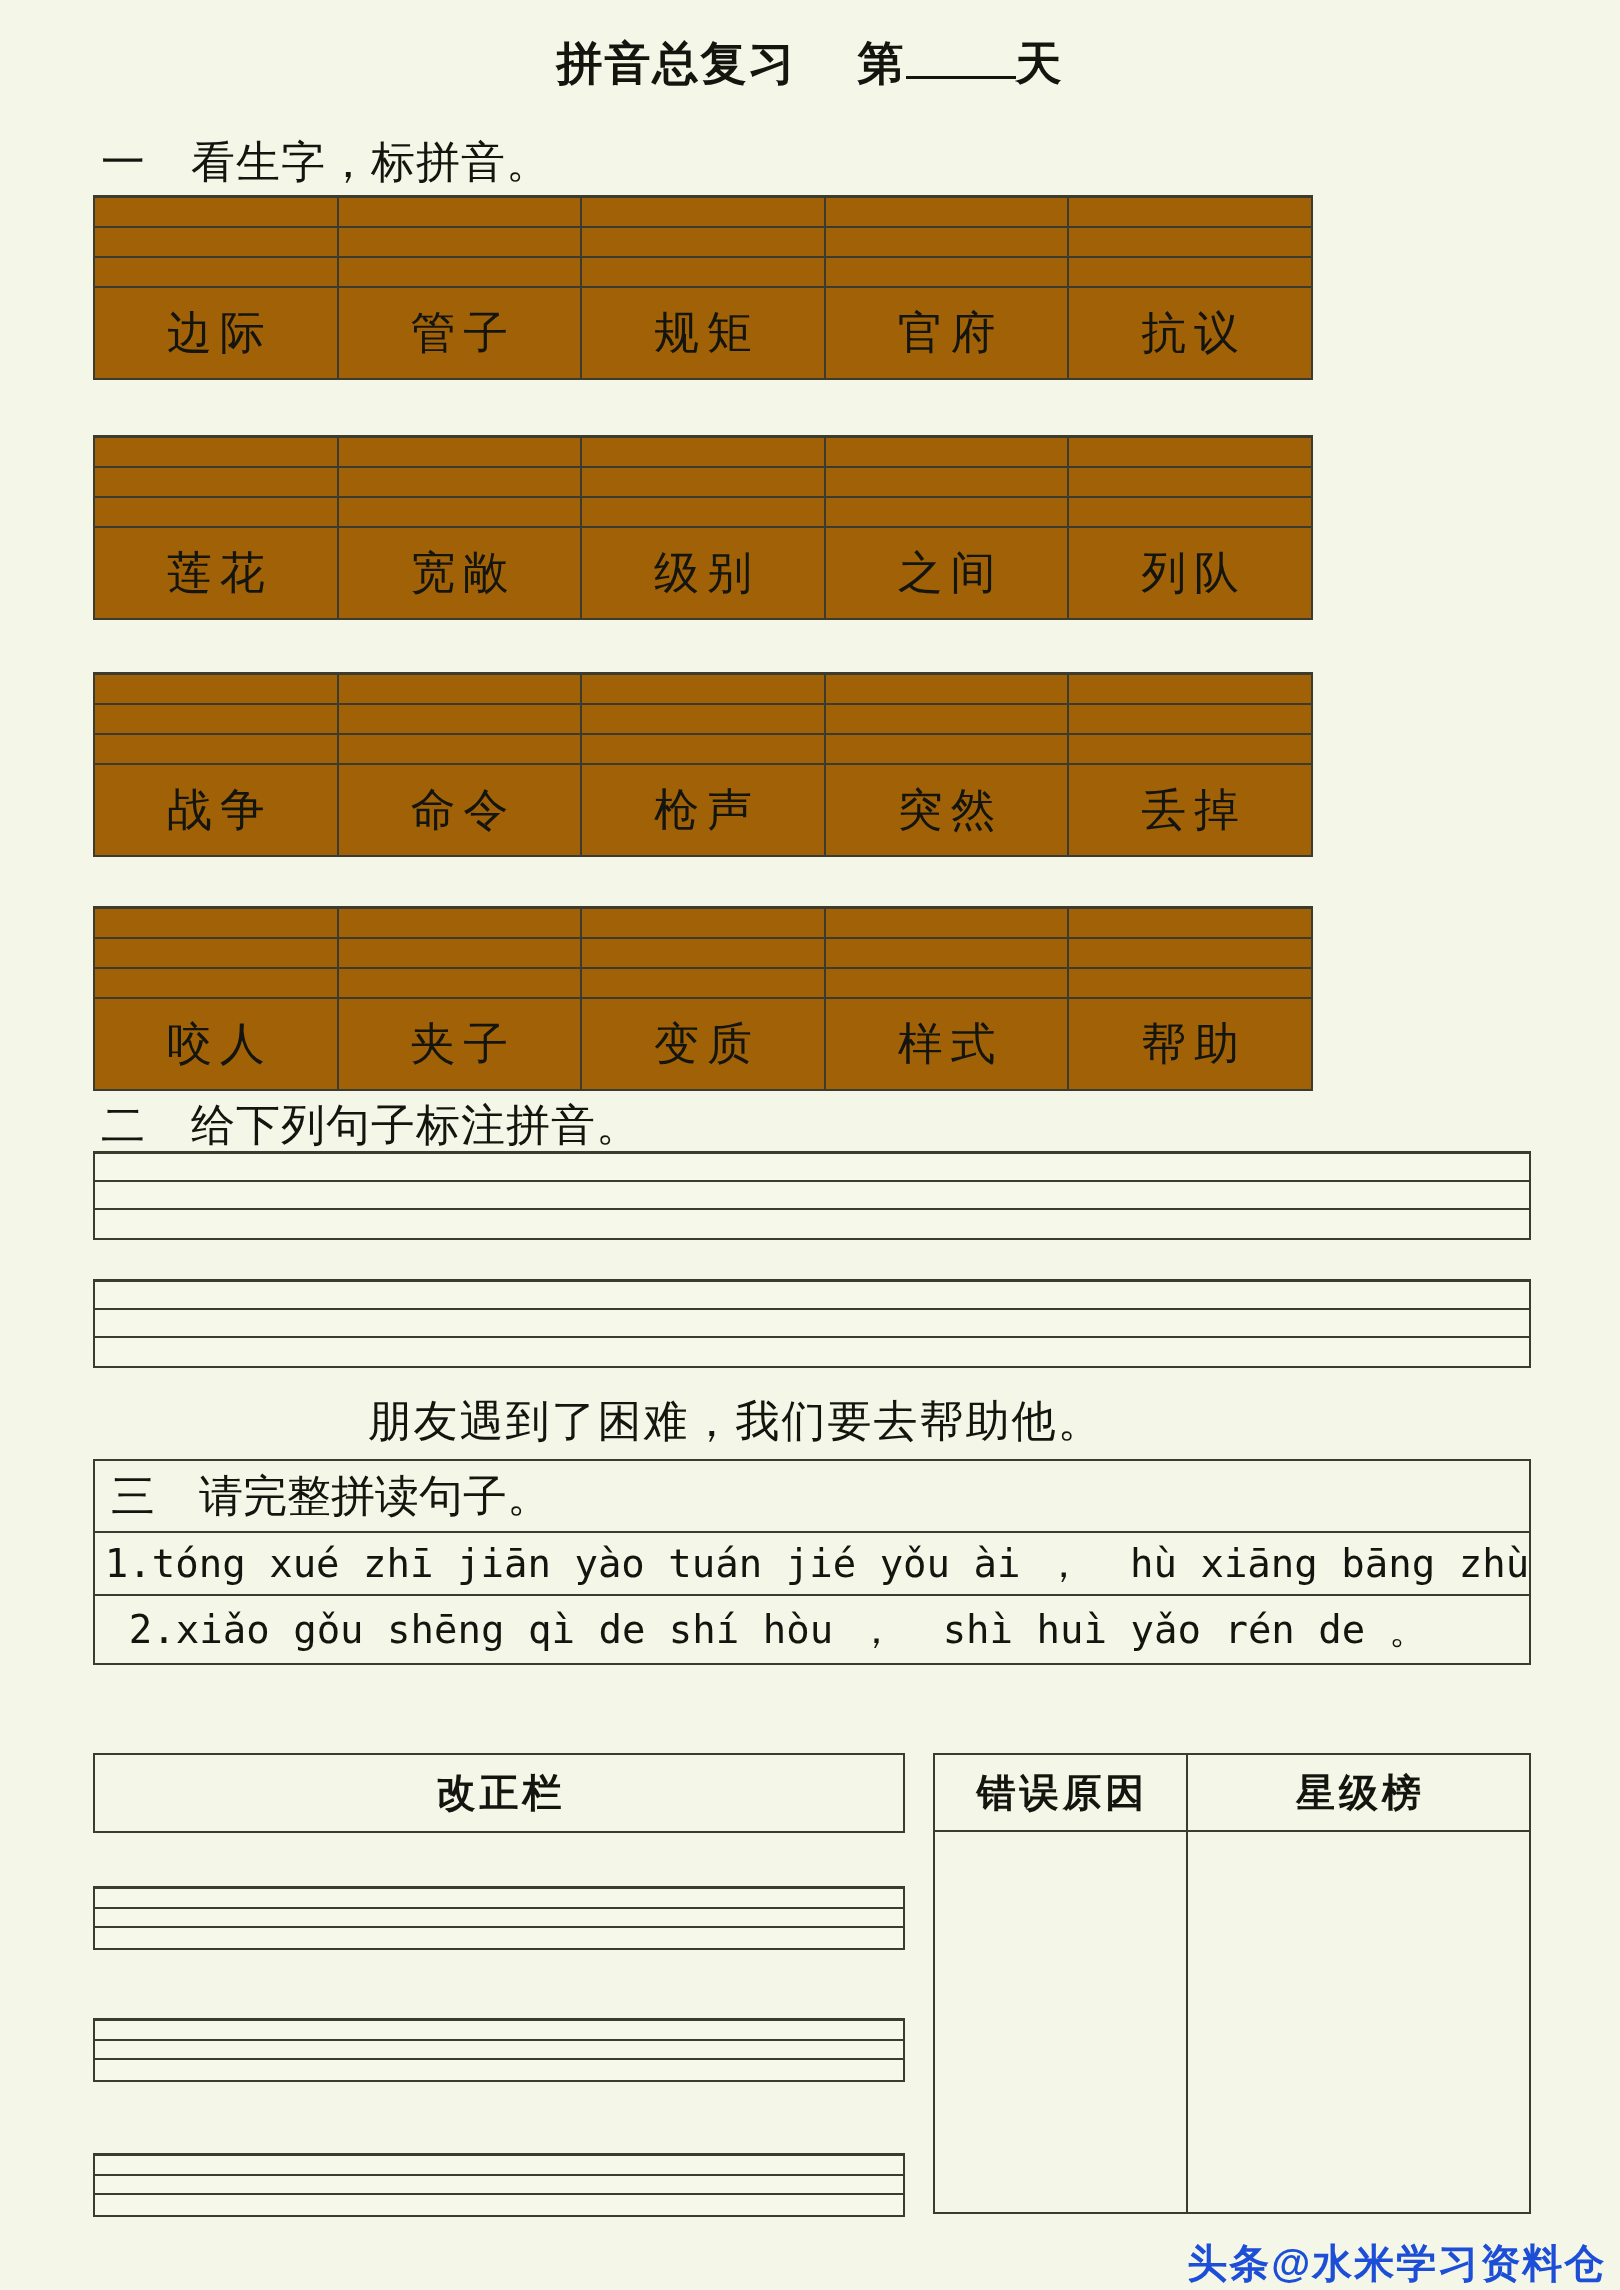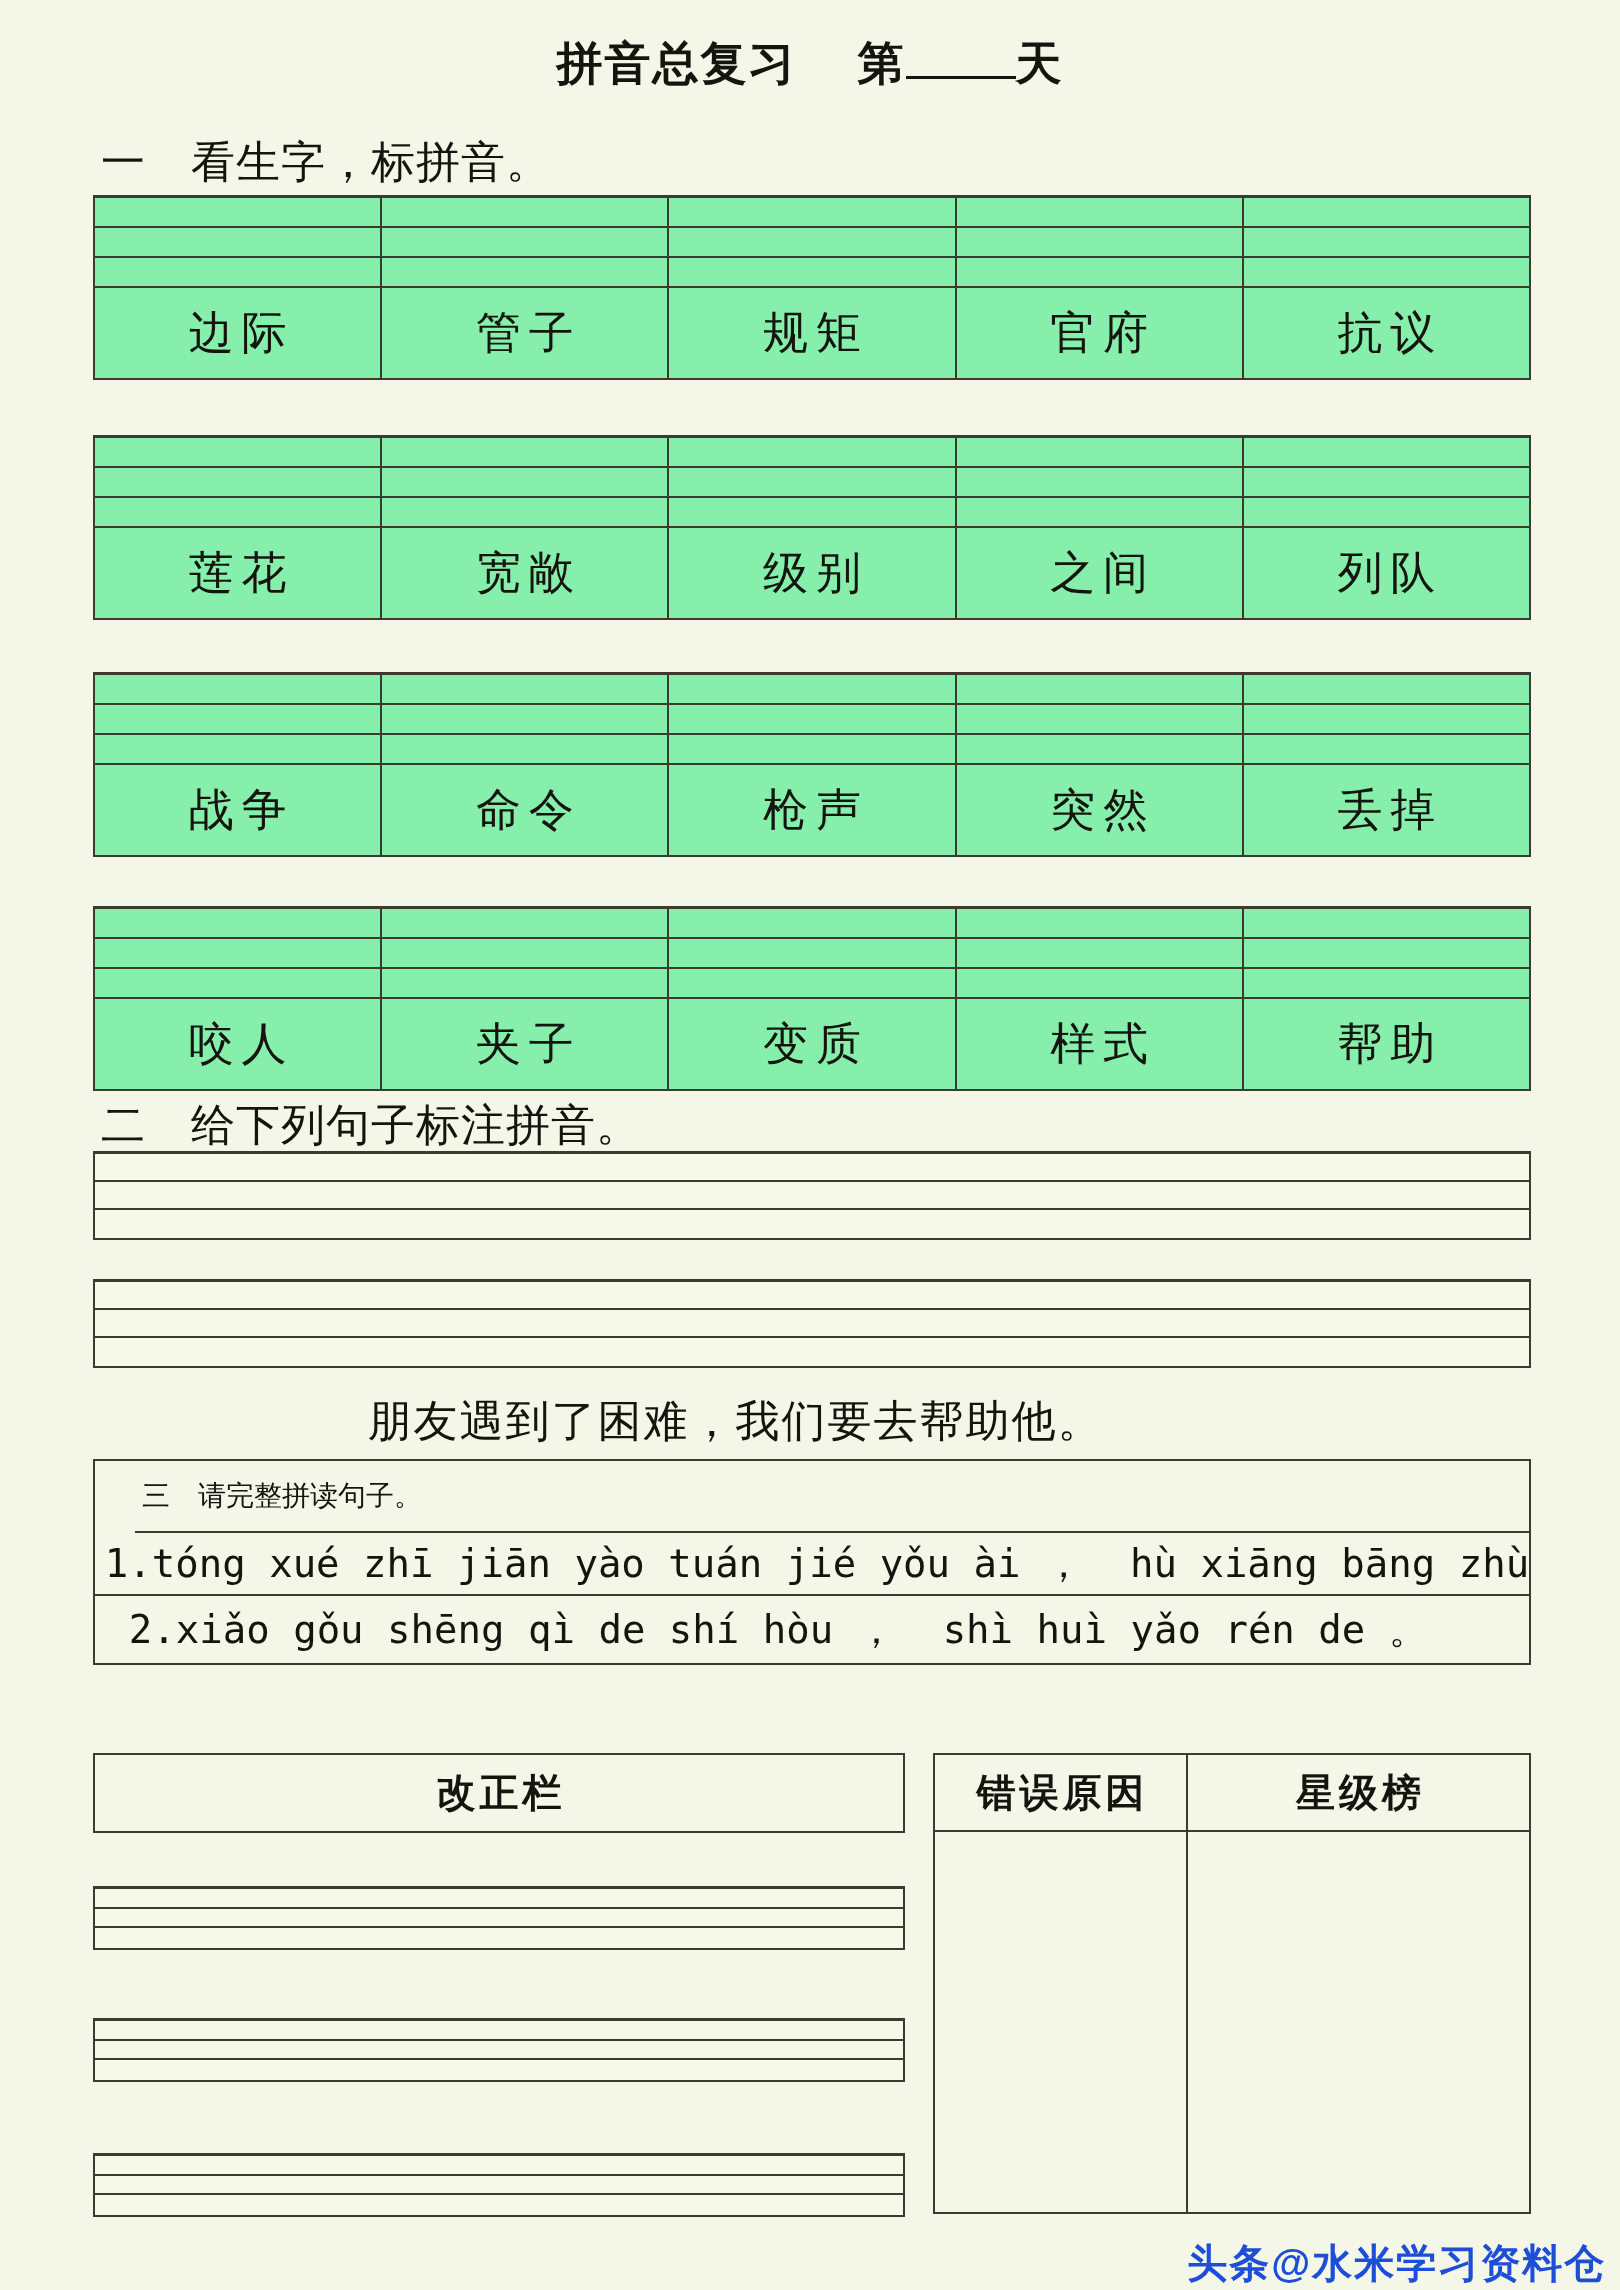--- a/index.html
+++ b/index.html
@@ -30,24 +30,24 @@
     border-bottom: 3.9px solid #15150f;
   }
 
   
   .heading { font-size: 44px; letter-spacing: 1px; white-space: pre; }
   #s1-heading { left: 101px; top: 133px; }
   #s2-heading { left: 101px; top: 1096px; }
 
   
   .word-table {
-    left: 93px; width: 1438px;
+    left: 93px; width: 1220px;
     border: 2.9px solid #3b3b30;
     border-top-width: 3.9px;
-    background: #86efac;
+    background: #a16207;
     text-align: right;
   }
   #table1 { top: 195px; } #table2 { top: 435px; }
   #table3 { top: 672px; } #table4 { top: 906px; }
   .thin-row { display: flex; height: 30px; border-bottom: 2px solid #3b3b30; }
   .word-row { display: flex; height: 90px; }
   .cell { flex: 1; border-right: 2px solid #3b3b30; }
   .cell:last-child { border-right: none; }
   .word-row .cell {
     display: flex; align-items: center; justify-content: center;
@@ -70,21 +70,21 @@
   }
 
   
   #s3-box { left: 93px; top: 1459px; width: 1438px; border: 2.9px solid #3b3b30; }
   .s3-row {
     display: flex; align-items: center;
     border-bottom: 2px solid #3b3b30;
     overflow: hidden;
   }
   .s3-row:last-child { border-bottom: none; }
-  #s3-title-row { height: 72px; font-size: 28px; padding-left: 7px; white-space: pre; margin-left: 40px; }
+  #s3-title-row { height: 72px; font-size: 44px; padding-left: 16px; white-space: pre; }
   .pinyin {
     font-family: "DejaVu Sans Mono", monospace;
     font-size: 39px; white-space: pre; padding-left: 9.8px;
   }
   #s3-line1 { height: 63px; }
   #s3-line2 { height: 67px; margin-left: 24px; }
 
   
   .box-label {
     font-family: "Liberation Sans", sans-serif;

